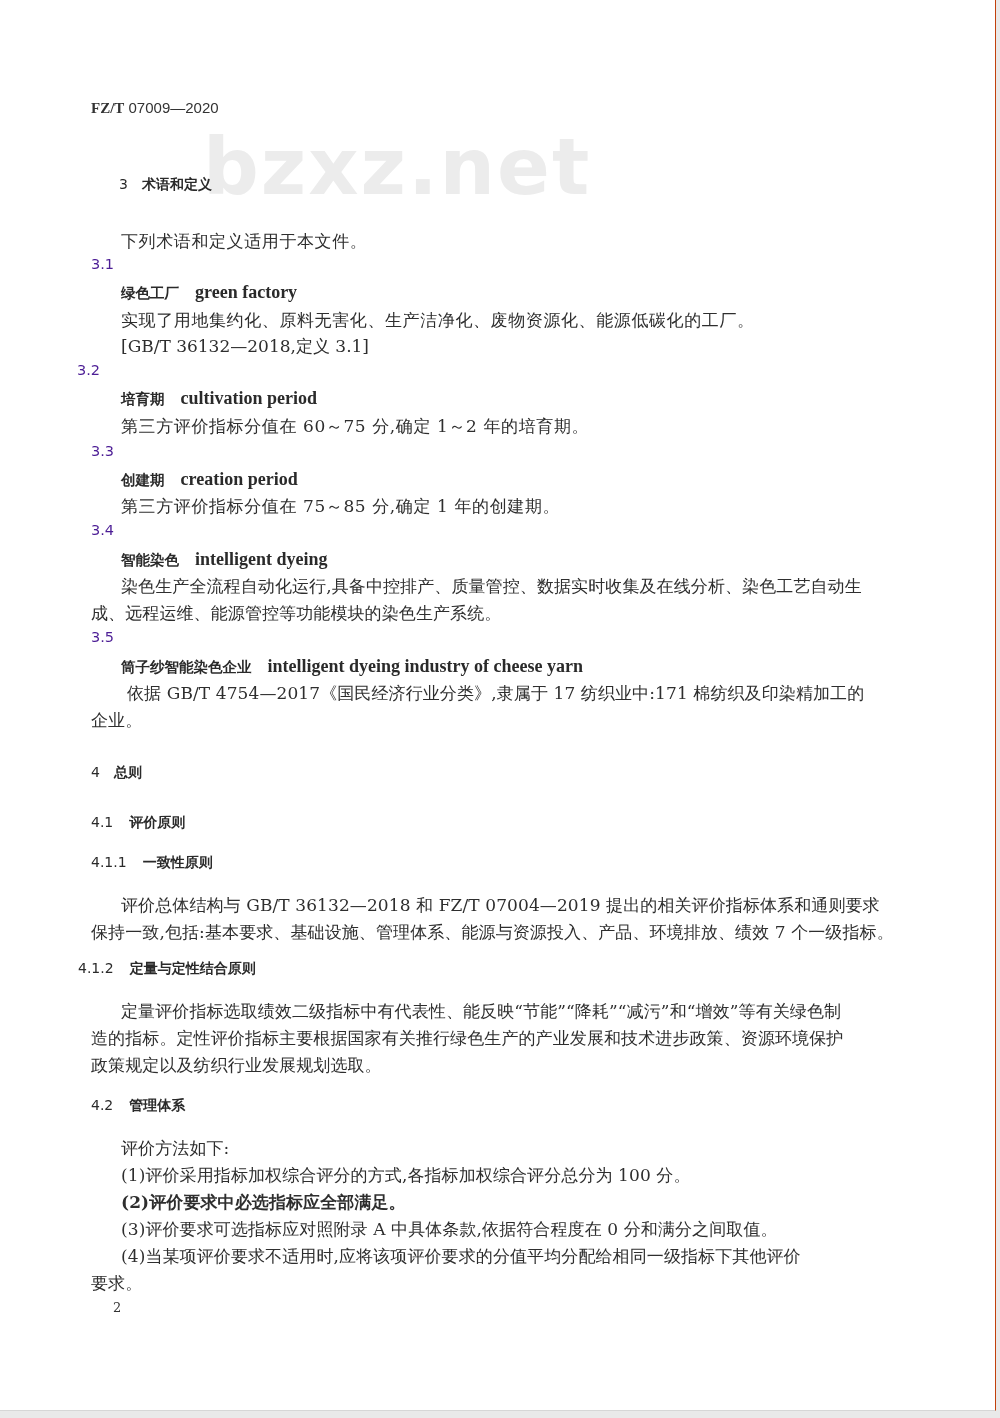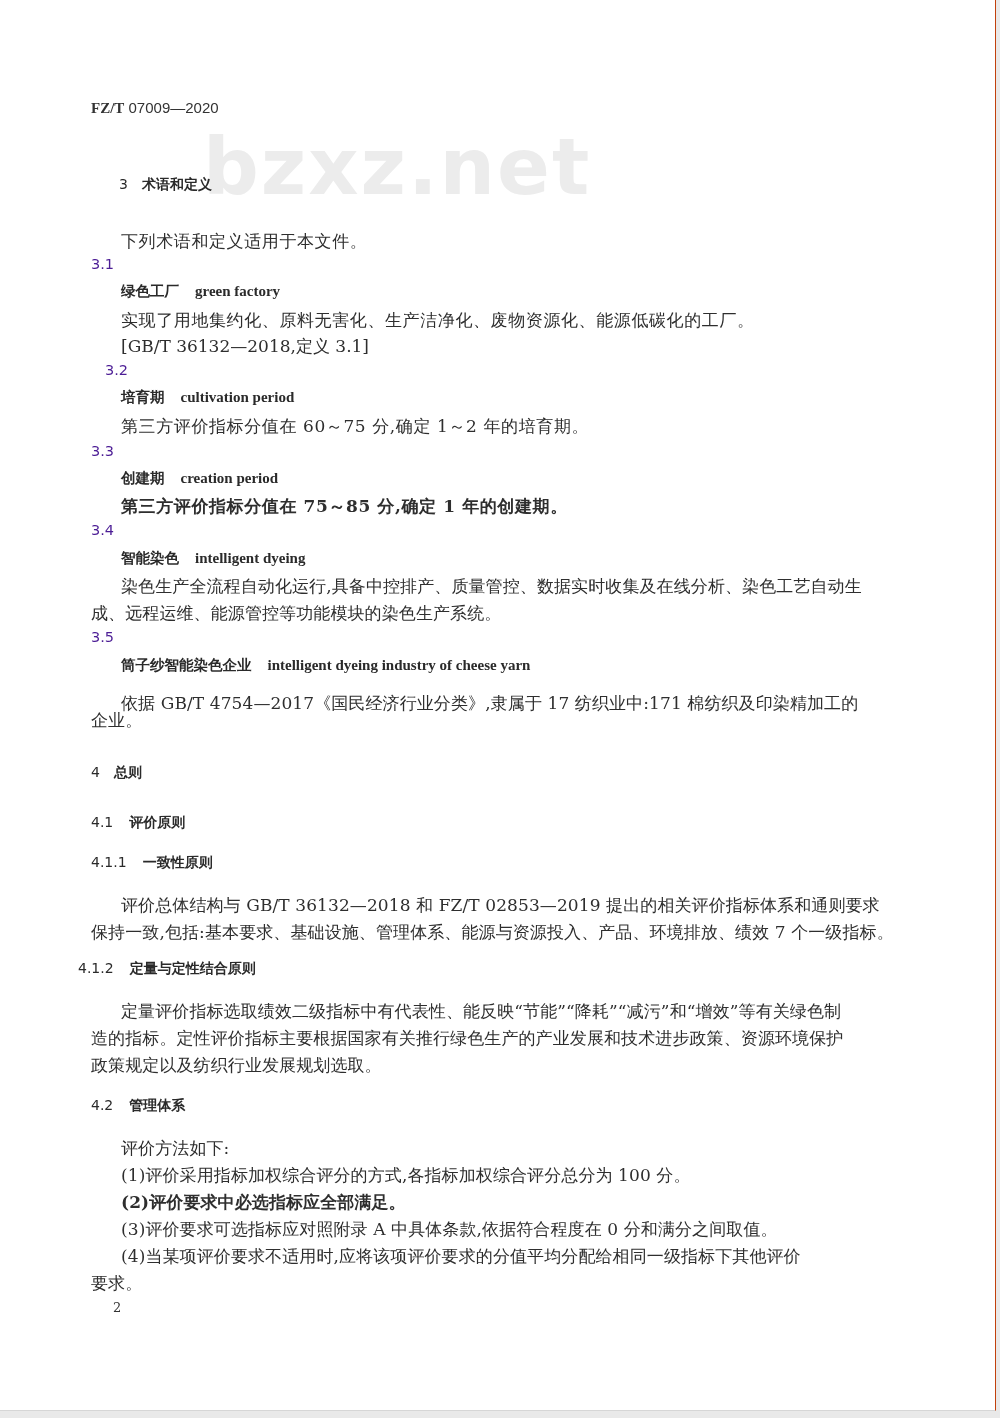--- a/index.html
+++ b/index.html
@@ -29,21 +29,21 @@
       font-family: "Liberation Sans", sans-serif;
     }
     .doc-code b { font-family: "Liberation Serif", serif; font-weight: bold; }
     .h1 { font-family: "DejaVu Sans", sans-serif; font-weight: bold; font-size: 14px; }
     .h1 .num { font-weight: normal; margin-right: 14px; }
     .h2 { font-family: "DejaVu Sans", sans-serif; font-weight: bold; font-size: 14px; }
     .h2 .num { font-weight: normal; margin-right: 16px; }
     .termno { font-family: "DejaVu Sans", sans-serif; font-size: 14.5px; color: #4c1d95; }
     .term { font-size: 14.5px; font-weight: bold; }
     .term .zh { font-family: "DejaVu Sans", sans-serif; margin-right: 16px; }
-    .term .en { font-family: "Liberation Serif", serif; font-size: 15px; }
+    .term .en { font-family: "Liberation Serif", serif; font-size: 18px; }
     .p { font-size: 17px; letter-spacing: 0.6px; color: #2e2e2e; }
     .p.tight { letter-spacing: 0.1px; }
     .page-num { left: 113px; top: 1300px; font-size: 13px; color: #333; }
   </style>
 </head>
 <body>
 
 <div class="page">
 
   <div class="watermark">bzxz.net</div>
@@ -58,56 +58,56 @@
   </div>
   <div class="abs p" style="left:121px; top:230px;">下列术语和定义适用于本文件。</div>
 
   <div class="abs termno" style="left:91px; top:256px;">3.1</div>
   <div class="abs term" style="left:121px; top:282px;">
     <span class="zh">绿色工厂</span><span class="en">green factory</span>
   </div>
   <div class="abs p" style="left:121px; top:309px;">实现了用地集约化、原料无害化、生产洁净化、废物资源化、能源低碳化的工厂。</div>
   <div class="abs p" style="left:121px; top:335px; letter-spacing:0;">[GB/T 36132—2018,定义 3.1]</div>
 
-  <div class="abs termno" style="left:105px; top:362px;">3.2</div>
+  <div class="abs termno" style="left:77px; top:362px;">3.2</div>
   <div class="abs term" style="left:121px; top:388px;">
     <span class="zh">培育期</span><span class="en">cultivation period</span>
   </div>
   <div class="abs p" style="left:121px; top:415px;">第三方评价指标分值在 60～75 分,确定 1～2 年的培育期。</div>
 
   <div class="abs termno" style="left:91px; top:443px;">3.3</div>
   <div class="abs term" style="left:121px; top:469px;">
     <span class="zh">创建期</span><span class="en">creation period</span>
   </div>
-  <div class="abs p" style="left:121px; top:495px;font-weight:bold;">第三方评价指标分值在 75～85 分,确定 1 年的创建期。</div>
+  <div class="abs p" style="left:121px; top:495px;">第三方评价指标分值在 75～85 分,确定 1 年的创建期。</div>
 
   <div class="abs termno" style="left:91px; top:522px;">3.4</div>
   <div class="abs term" style="left:121px; top:549px;">
     <span class="zh">智能染色</span><span class="en">intelligent dyeing</span>
   </div>
   <div class="abs p tight" style="left:121px; top:575px;">染色生产全流程自动化运行,具备中控排产、质量管控、数据实时收集及在线分析、染色工艺自动生</div>
   <div class="abs p tight" style="left:91px; top:602px;">成、远程运维、能源管控等功能模块的染色生产系统。</div>
 
   <div class="abs termno" style="left:91px; top:629px;">3.5</div>
   <div class="abs term" style="left:121px; top:656px;">
     <span class="zh">筒子纱智能染色企业</span><span class="en">intelligent dyeing industry of cheese yarn</span>
   </div>
-  <div class="abs p tight" style="left:121px; top:682px;margin-top:10px;">依据 GB/T 4754—2017《国民经济行业分类》,隶属于 17 纺织业中:171 棉纺织及印染精加工的</div>
+  <div class="abs p tight" style="left:127px; top:682px;">依据 GB/T 4754—2017《国民经济行业分类》,隶属于 17 纺织业中:171 棉纺织及印染精加工的</div>
   <div class="abs p tight" style="left:91px; top:709px;">企业。</div>
 
   <div class="abs h1" style="left:91px; top:764px;">
     <span class="num">4</span><span>总则</span>
   </div>
   <div class="abs h2" style="left:91px; top:814px;">
     <span class="num">4.1</span><span>评价原则</span>
   </div>
   <div class="abs h2" style="left:91px; top:854px;">
     <span class="num">4.1.1</span><span>一致性原则</span>
   </div>
-  <div class="abs p tight" style="left:121px; top:894px;">评价总体结构与 GB/T 36132—2018 和 FZ/T 02853—2019 提出的相关评价指标体系和通则要求</div>
+  <div class="abs p tight" style="left:121px; top:894px;">评价总体结构与 GB/T 36132—2018 和 FZ/T 07004—2019 提出的相关评价指标体系和通则要求</div>
   <div class="abs p tight" style="left:91px; top:921px;">保持一致,包括:基本要求、基础设施、管理体系、能源与资源投入、产品、环境排放、绩效 7 个一级指标。</div>
 
   <div class="abs h2" style="left:78px; top:960px;">
     <span class="num">4.1.2</span><span>定量与定性结合原则</span>
   </div>
   <div class="abs p tight" style="left:121px; top:1000px;">定量评价指标选取绩效二级指标中有代表性、能反映“节能”“降耗”“减污”和“增效”等有关绿色制</div>
   <div class="abs p tight" style="left:91px; top:1027px;">造的指标。定性评价指标主要根据国家有关推行绿色生产的产业发展和技术进步政策、资源环境保护</div>
   <div class="abs p tight" style="left:91px; top:1054px;">政策规定以及纺织行业发展规划选取。</div>
 
   <div class="abs h2" style="left:91px; top:1097px;">

